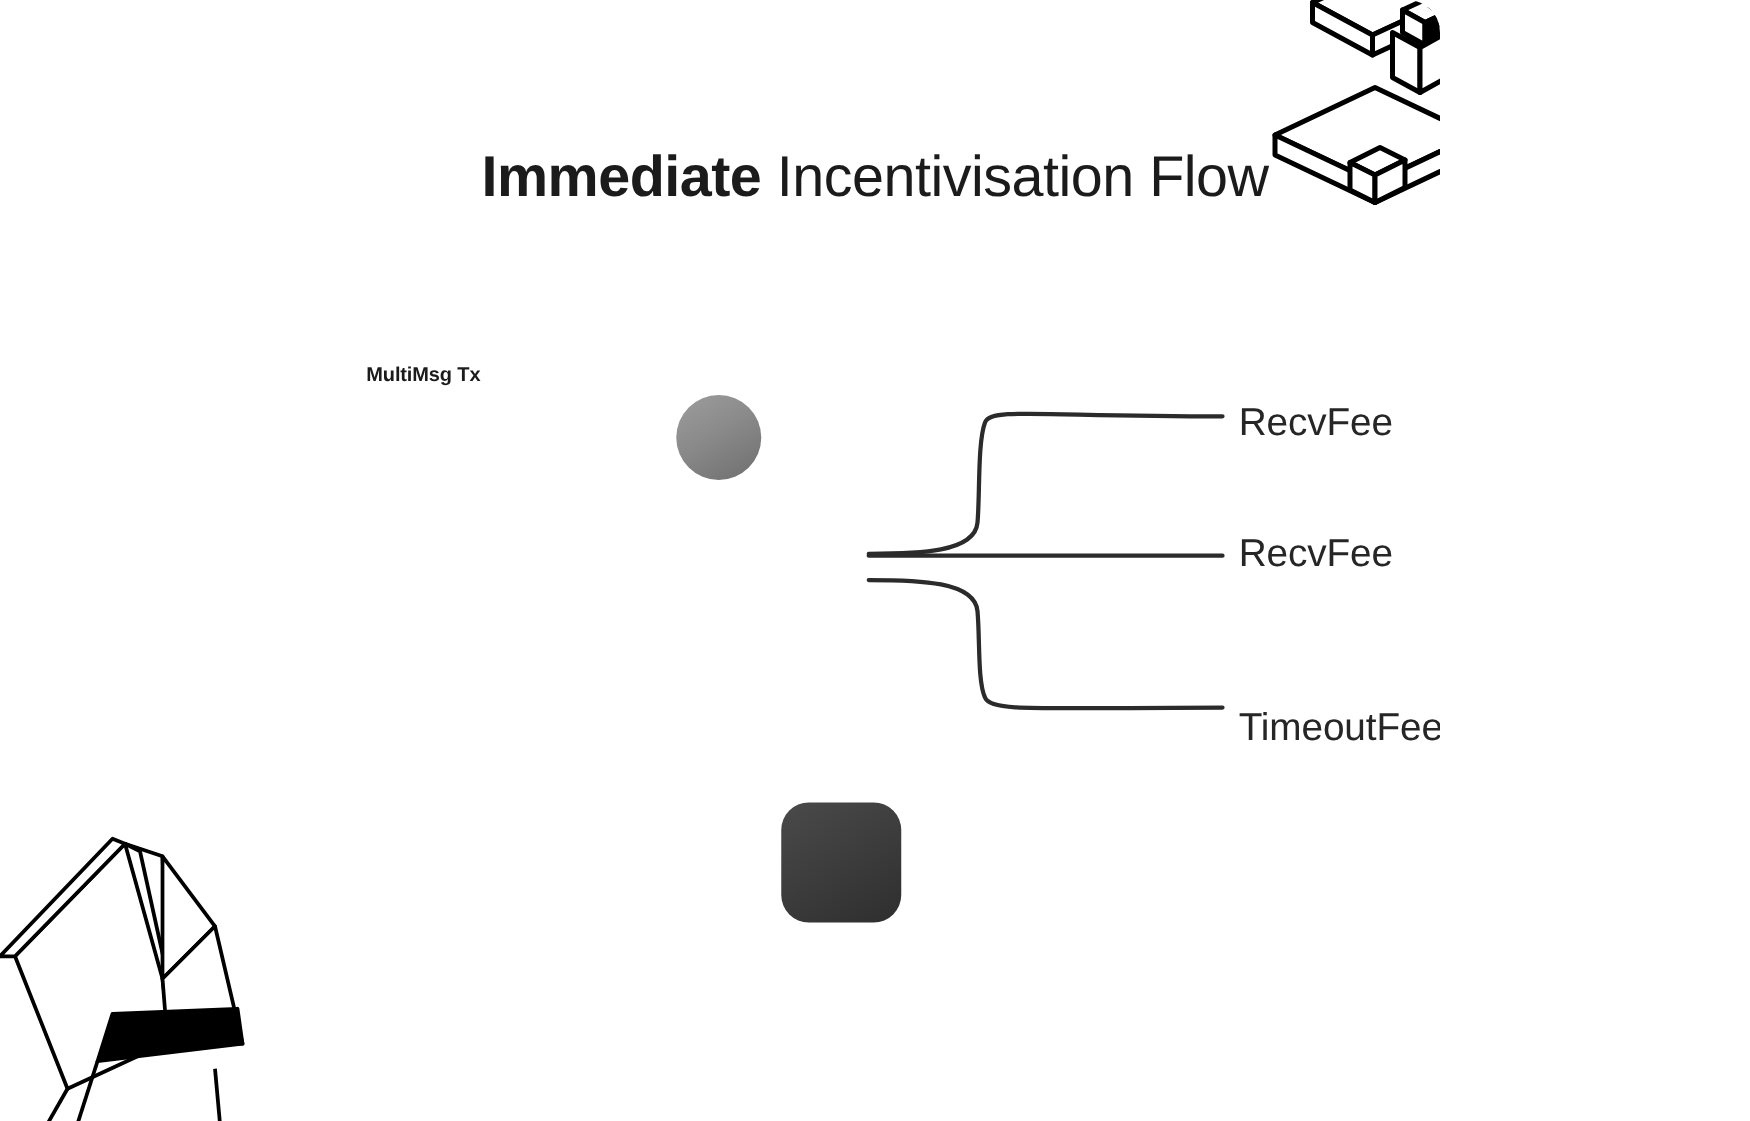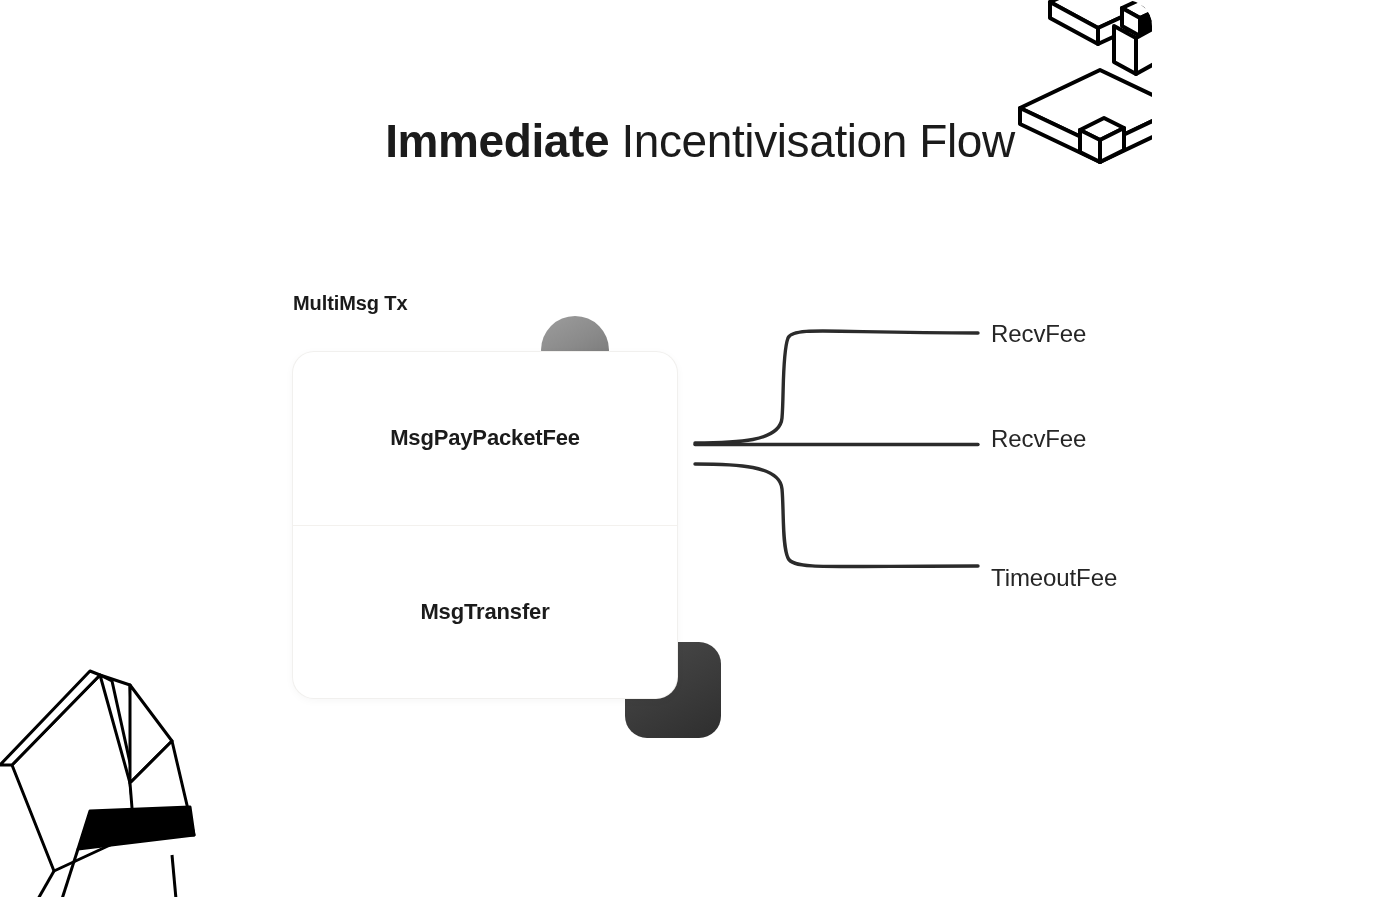--- a/index.html
+++ b/index.html
@@ -44,21 +44,21 @@
     pointer-events: none;
   }
   .deco-tr { right: -2px; top: -4px; width: 152px; height: 170px; }
   .deco-bl { left: -6px; bottom: -2px; width: 232px; height: 244px; }
 
   
   .group-label {
     position: absolute;
     left: 293px;
     top: 292px;
-    font-size: 20px;
+    font-size: 16px;
     font-weight: 700;
     color: #1b1b1b;
     letter-spacing: -0.1px;
   }
 
   
   .accent-circle {
     position: absolute;
     left: 541px;
     top: 316px;
@@ -111,21 +111,21 @@
   .connectors {
     position: absolute;
     left: 690px;
     top: 300px;
     width: 300px;
     height: 300px;
     z-index: 3;
   }
   .fee-label {
     position: absolute;
-    font-size: 24px;
+    font-size: 31px;
     font-weight: 400;
     color: #262626;
     letter-spacing: -0.1px;
     white-space: nowrap;
   }
   .fee-recv    { left: 991px; top: 320px; }
   .fee-ack     { left: 991px; top: 425px; }
   .fee-timeout { left: 991px; top: 564px; }
 </style>
 </head>
@@ -179,28 +179,20 @@
       <path d="M84 194 L68 244" fill="none"></path>
       <path d="M178 200 L182 244" fill="none"></path>
     </g>
   </svg>
 
   <div class="group-label">MultiMsg Tx</div>
 
   <div class="accent-circle"></div>
   <div class="accent-square"></div>
 
-  <div class="tx-card">
-    <div class="tx-row">
-      <span class="tx-row-label">MsgPayPacketFee</span>
-    </div>
-    <div class="tx-row">
-      <span class="tx-row-label">MsgTransfer</span>
-    </div>
-  </div>
 
   <svg class="connectors" viewBox="0 0 300 300" aria-hidden="true">
     <g fill="none" stroke="#2b2b2b" stroke-width="3.4" stroke-linecap="round">
       <path d="M5 143 C 45 143, 90 142, 92 118 C 94 96, 92 54, 98 38 C 103 26, 140 33, 288 33"></path>
       <path d="M5 144.5 L288 144.5"></path>
       <path d="M5 164 C 45 164, 90 165, 92 189 C 94 211, 92 245, 98 258 C 103 270, 140 266, 288 266"></path>
     </g>
   </svg>
 
   <div class="fee-label fee-recv">RecvFee</div>

